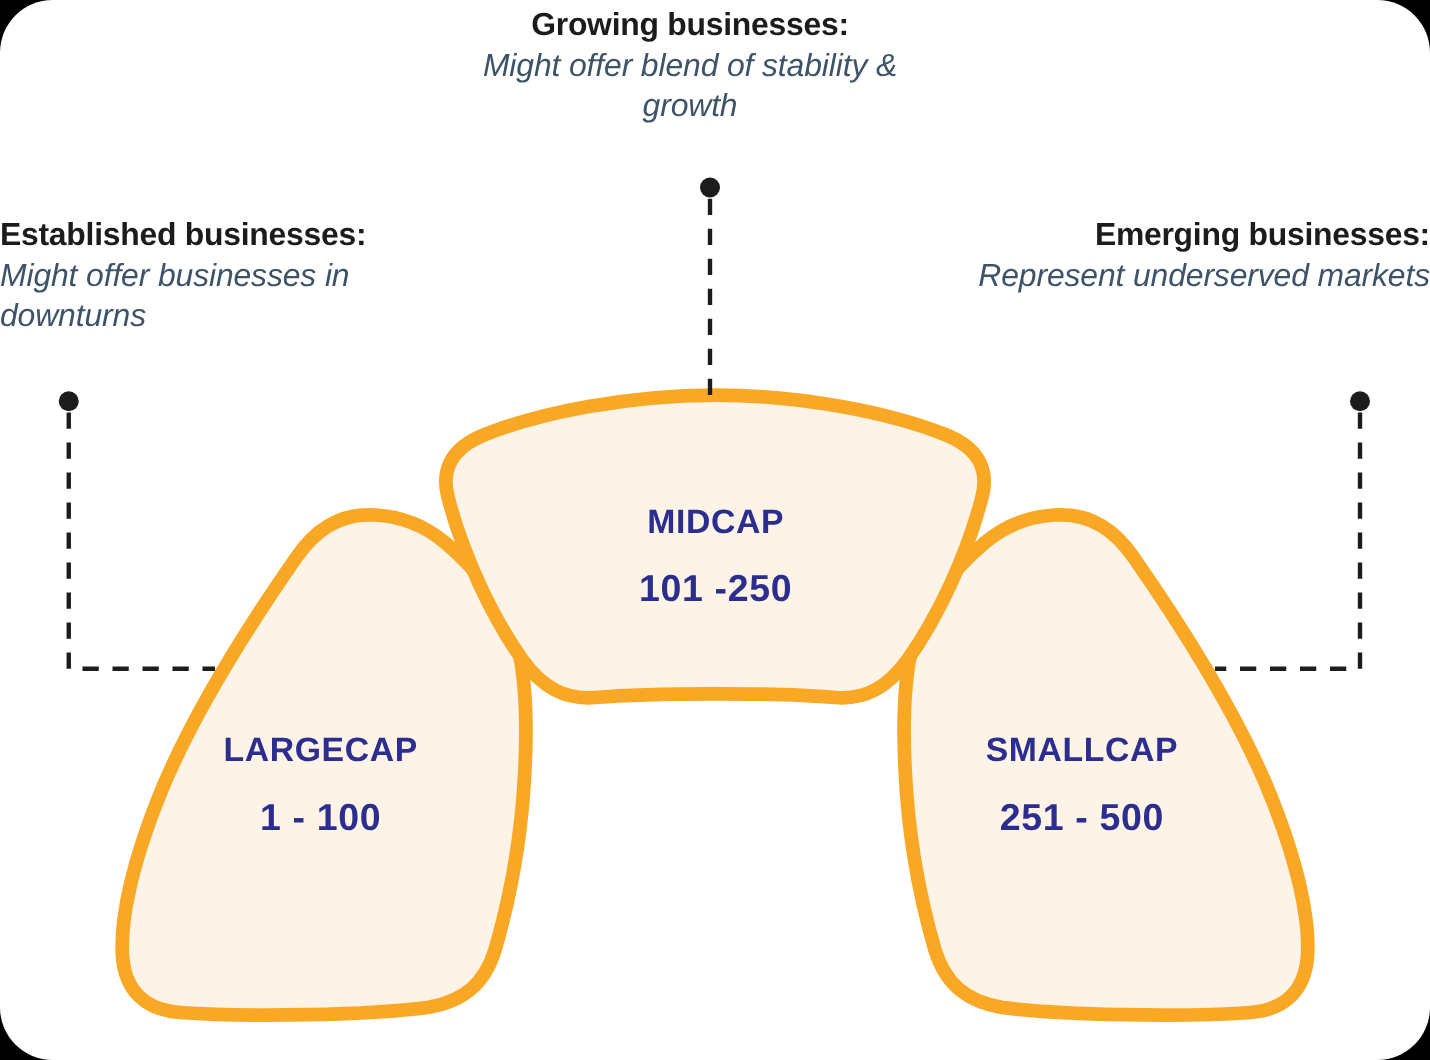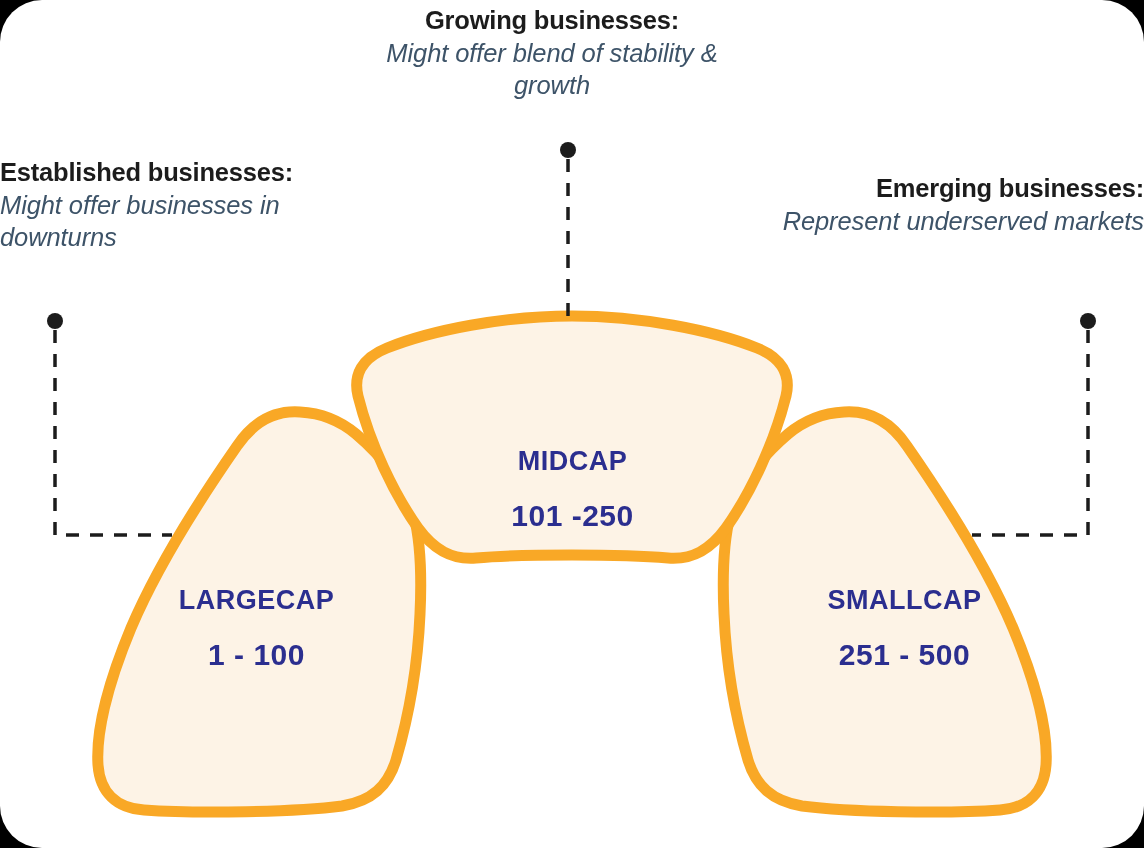--- a/index.html
+++ b/index.html
@@ -38,21 +38,21 @@
   .callout .body {
     display: block;
     font-weight: normal;
     font-size: 25.5px;
     color: #3d5368;
     letter-spacing: -0.1px;
     font-style: italic;
   }
   #callout-left {
     left: 0px;
-    top: 156px;
+    top: 172px;
     width: 400px;
     text-align: left;
   }
   #callout-center {
     left: 352px;
     top: 4px;
     width: 400px;
     text-align: center;
   }
   #callout-right {
@@ -72,22 +72,22 @@
     font-size: 27px;
     letter-spacing: 0.5px;
   }
   .shape-label .range {
     display: block;
     font-size: 30px;
     letter-spacing: 0.5px;
     margin-top: 22px;
   }
   #label-largecap { left: 134px; top: 585px; width: 245px; }
-  #label-midcap   { left: 450px; top: 402px; width: 245px; margin-top: 44px; }
-  #label-smallcap { left: 782px; top: 585px; width: 245px; }
+  #label-midcap   { left: 450px; top: 402px; width: 245px; }
+  #label-smallcap { left: 743px; top: 585px; width: 245px; }
 </style>
 </head>
 <body>
 
 <div id="page">
 
   <svg id="diagram" viewBox="0 0 1144 848">
 
     <path fill="#fdf3e6" stroke="#f9a826" stroke-width="11" stroke-linejoin="round" stroke-linecap="round" d="M 300,412
          C 272,410 252,424 237,446

